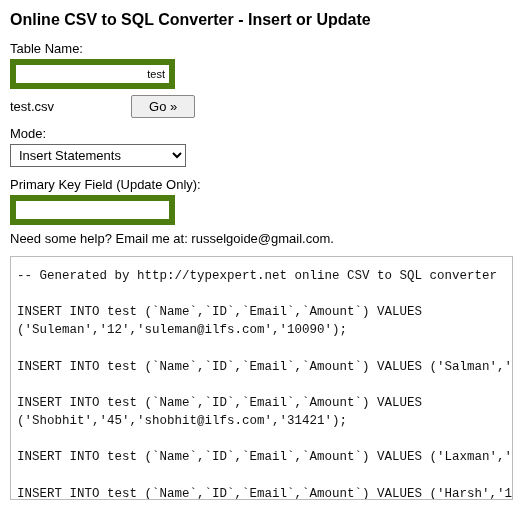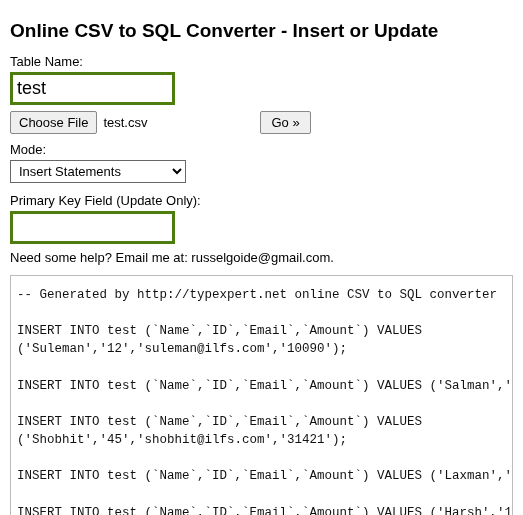--- a/index.html
+++ b/index.html
@@ -6,55 +6,56 @@
     margin: 0;
     padding: 8px 10px;
     font-family: Arial, Helvetica, sans-serif;
     font-size: 13px;
     color: #000;
     background: #fff;
     width: 523px;
     box-sizing: border-box;
   }
   h2 {
-    font-size: 19px;
+    font-size: 16px;
     font-weight: bold;
-    margin: 12px 0 12px 0;
+    margin: 3px 0 12px 0;
   }
   .field {
     margin-bottom: 6px;
   }
   .field-label {
     display: block;
     margin-bottom: 3px;
   }
   input[type="text"] {
-    border: 3px solid #4d7c0f;
+    border: 6px solid #4d7c0f;
     padding: 3px 4px;
-    font-size: 18px;
+    font-size: 11px;
     width: 165px;
     box-sizing: border-box;
+    text-align: right;
   }
   .file-row {
     display: flex;
     align-items: center;
     gap: 6px;
     margin-bottom: 8px;
   }
   button, .btn {
     border: 1px solid #888;
     background: #efefef;
     padding: 3px 8px;
     font-size: 13px;
     border-radius: 2px;
     cursor: pointer;
   }
   .go-btn {
-    margin-left: 107px;
-    padding: 3px 10px;
+    margin-left: 71px;
+    padding: 3px 17px;
   }
   select {
     border: 1px solid #666;
     padding: 2px 4px;
     font-size: 13px;
     width: 176px;
     background: #fff;
   }
   .help {
     margin: 6px 0 10px 0;
@@ -78,21 +79,20 @@
 
 <h2>Online CSV to SQL Converter - Insert or Update</h2>
 
 <div class="field">
   <label class="field-label">Table Name:</label>
   <input type="text" value="test" style="">
 </div>
 
 <div class="field">
   <div class="file-row">
-    <button class="btn">Choose File</button>
     <span>test.csv</span>
     <button class="btn go-btn">Go »</button>
   </div>
 </div>
 
 <div class="field">
   <label class="field-label">Mode:</label>
   <select>
     <option>Insert Statements</option>
   </select>

